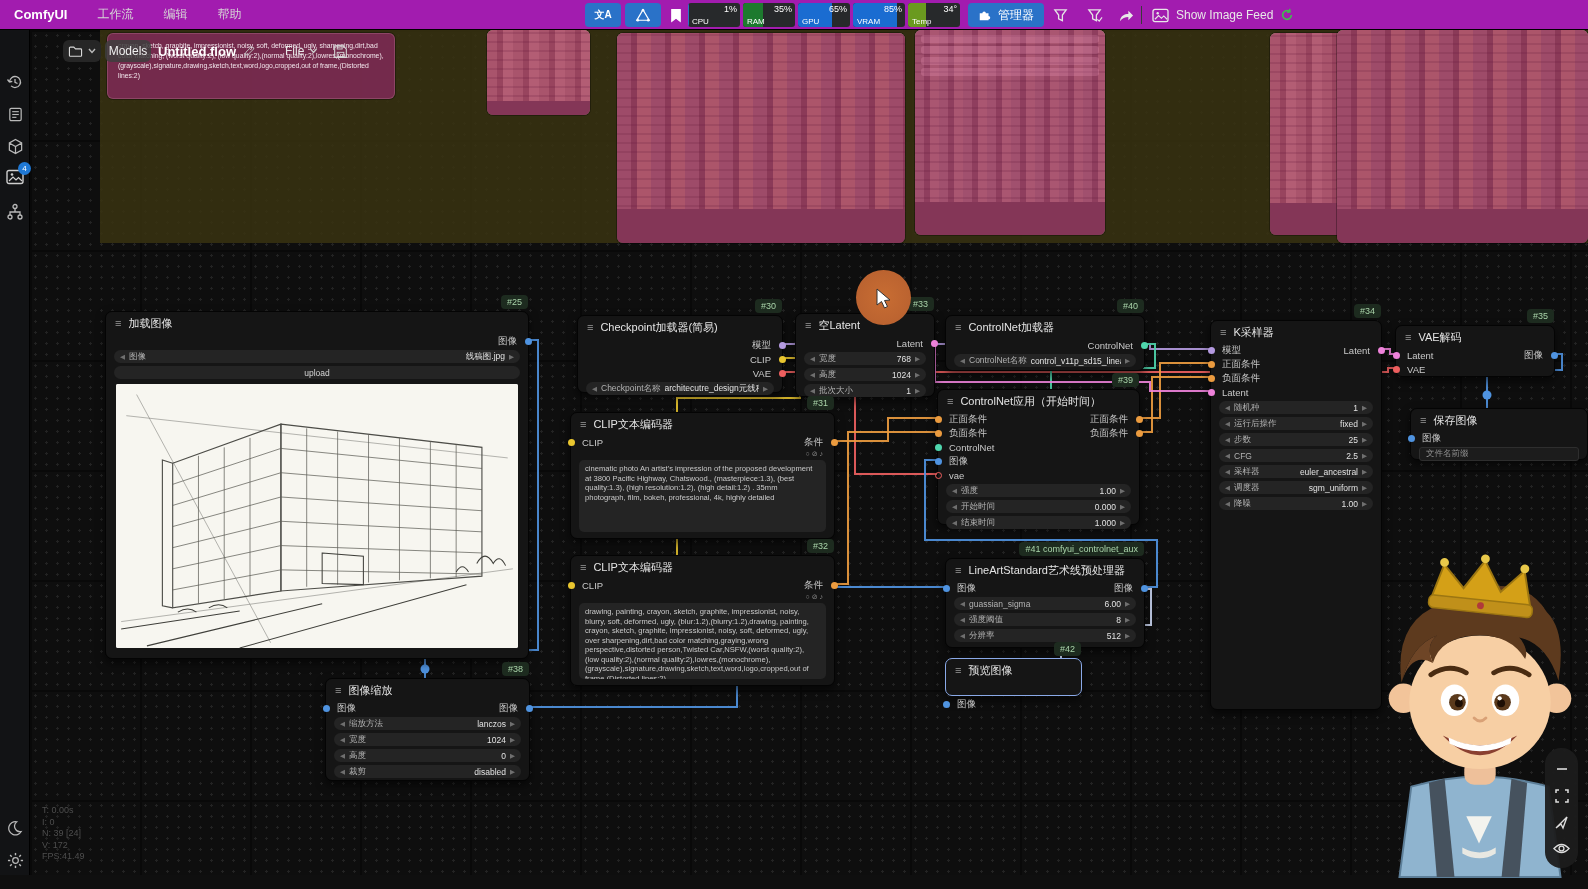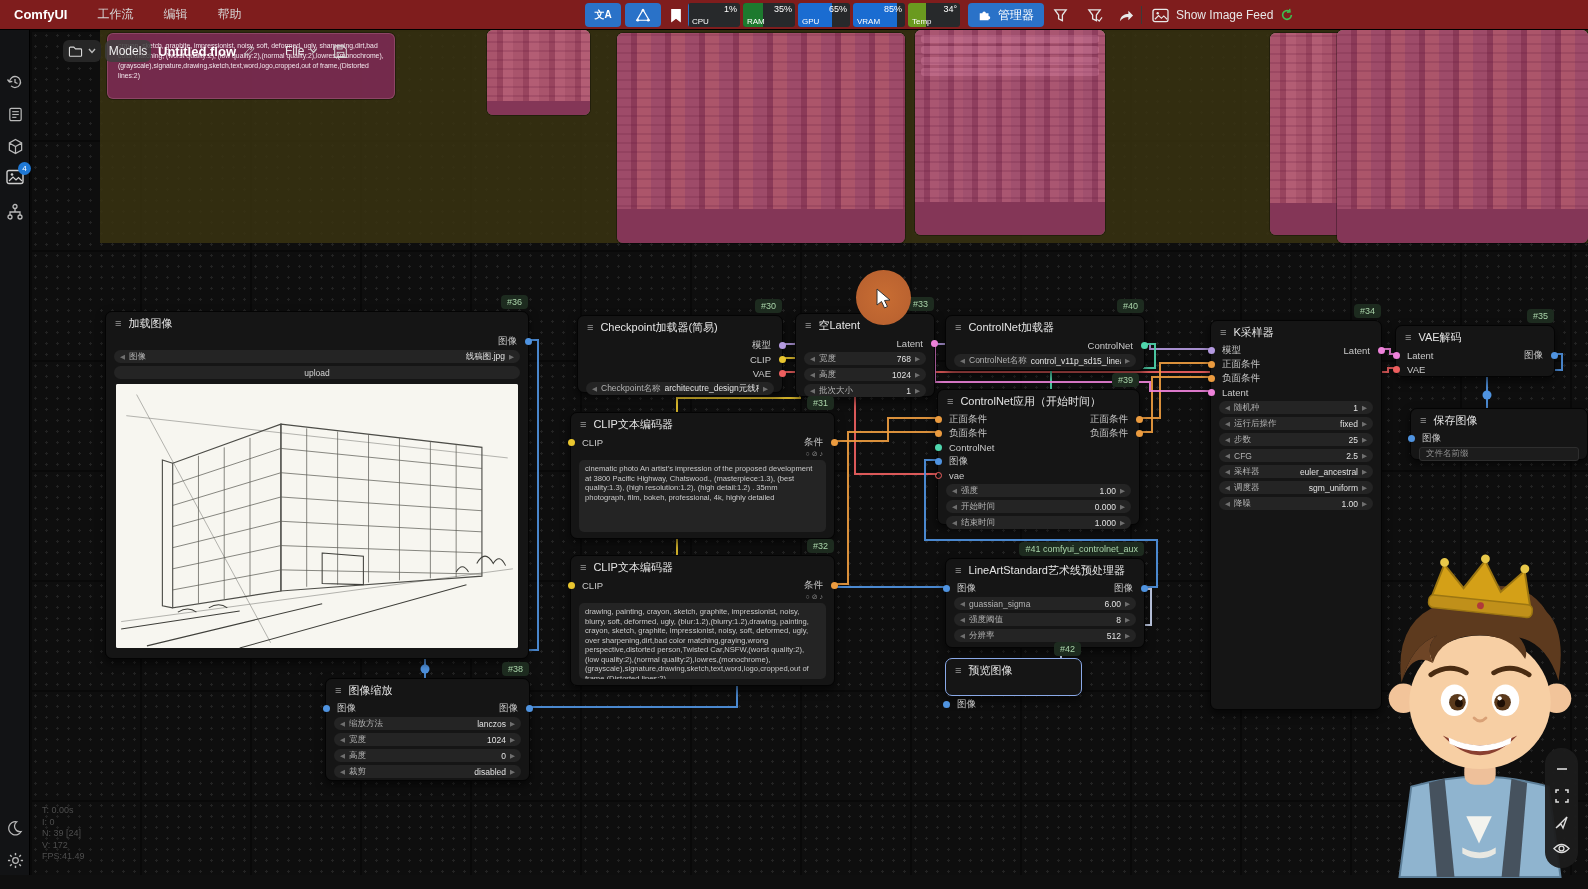--- a/index.html
+++ b/index.html
@@ -1,21 +1,21 @@
 <!DOCTYPE html>
 <html><head>
 <meta charset="utf-8">
 <style>
   * { margin:0; padding:0; box-sizing:border-box; }
   html,body { background:#000; }
   body { font-family:"Liberation Sans", sans-serif; }
   #page { position:relative; width:1588px; height:889px; overflow:hidden; background:#0f0f0f; color:#ddd; }
 
   
-  #menubar { position:absolute; left:0; top:0; width:1588px; height:30px; background:#7f1d1d; border-bottom:1px solid #000; display:flex; align-items:center; z-index:40; }
+  #menubar { position:absolute; left:0; top:0; width:1588px; height:30px; background:#a21caf; border-bottom:1px solid #000; display:flex; align-items:center; z-index:40; }
   #logo { font-weight:bold; font-size:13px; color:#fff; margin-left:14px; }
   .menu-item { font-size:12px; color:#d6d6d6; margin-left:30px; cursor:default; }
   .mb-abs { position:absolute; top:3px; height:24px; display:flex; align-items:center; }
   .blue-btn { background:#2a72c8; border-radius:4px; color:#fff; display:flex; align-items:center; justify-content:center; }
   .mon { position:relative; width:52px; height:24px; background:#27292b; border-radius:3px; overflow:hidden; margin-right:3px; }
   .mon .fill { position:absolute; left:0; top:0; bottom:0; }
   .mon .mlabel { position:absolute; left:4px; bottom:1px; font-size:8px; color:#fff; z-index:2; }
   .mon .mvalue { position:absolute; right:3px; top:1px; font-size:9px; color:#fff; z-index:2; }
   #manager-btn { position:absolute; left:968px; top:3px; width:76px; height:24px; gap:6px; font-size:12px; }
   .ghost-icon { position:absolute; top:3px; width:24px; height:24px; display:flex; align-items:center; justify-content:center; }
@@ -169,21 +169,21 @@
         <path d="M1143,587 H1157 V540 H925 V460 H939" fill="none" stroke="#4f93e0" stroke-width="2" opacity="0.92"></path>
         <path d="M1143,589 H1151 V625 H1061 V680 H949 V687" fill="none" stroke="#cdd9f5" stroke-width="2" opacity="0.92"></path>
         <path d="M1380,349 H1390 V354 H1397" fill="none" stroke="#ee82da" stroke-width="2" opacity="0.92"></path>
         <path d="M1553,354 H1562 V370 H1487 V430 H1415 V437" fill="none" stroke="#4f93e0" stroke-width="2" opacity="0.92"></path>
         <circle cx="425" cy="669" r="4.5" fill="#4f93e0"></circle>
         <circle cx="1487" cy="395" r="4.5" fill="#4f93e0"></circle>
       </svg>
 
   <div id="nodes-root">
         <div class="node" style="left: 105px; top: 311px; width: 424px; height: 348px;">
-          <div class="nbadge">#36</div>
+          <div class="nbadge">#25</div>
           <div class="nhead">
             <div class="ham">≡</div>
             <div>加载图像</div>
           </div>
           <div class="srow">
             <div class="lout">图像</div>
             <div class="dot dout" style="background: rgb(79, 147, 224);"></div>
           </div>
           <div class="w">
             <div class="arr">◀</div>

